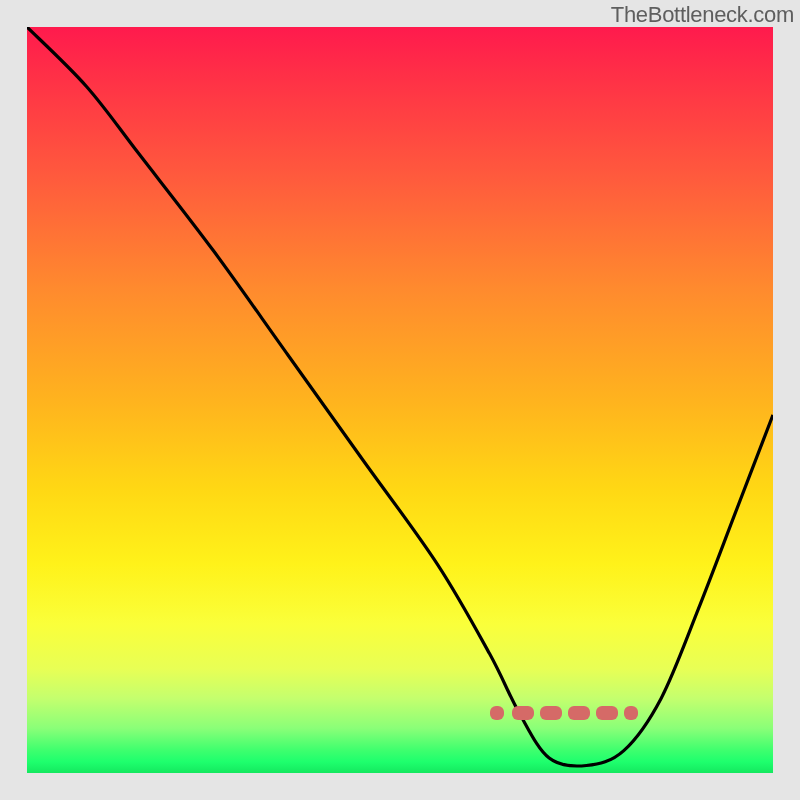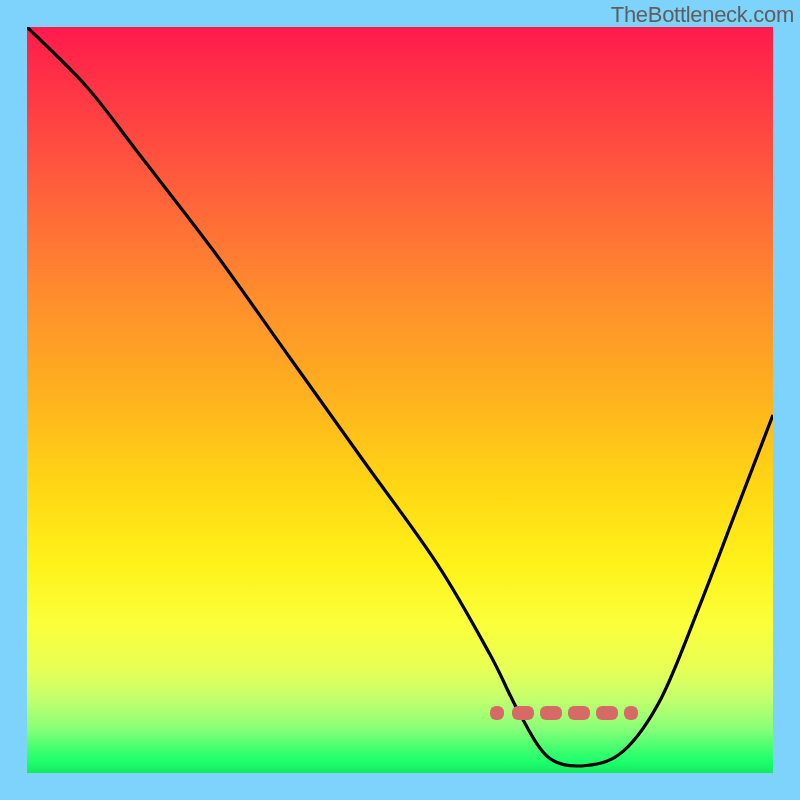--- a/index.html
+++ b/index.html
@@ -10,21 +10,21 @@
     background: #000000;
     overflow: hidden;
     font-family: Arial, Helvetica, sans-serif;
   }
   .frame {
     position: absolute;
     top: 0;
     left: 0;
     width: 800px;
     height: 800px;
-    background: #7dd3fc;
+    background: #e5e5e5;
   }
   .plot {
     position: absolute;
     left: 27px;
     top: 27px;
     width: 746px;
     height: 746px;
     
     background: linear-gradient(
       to bottom,

